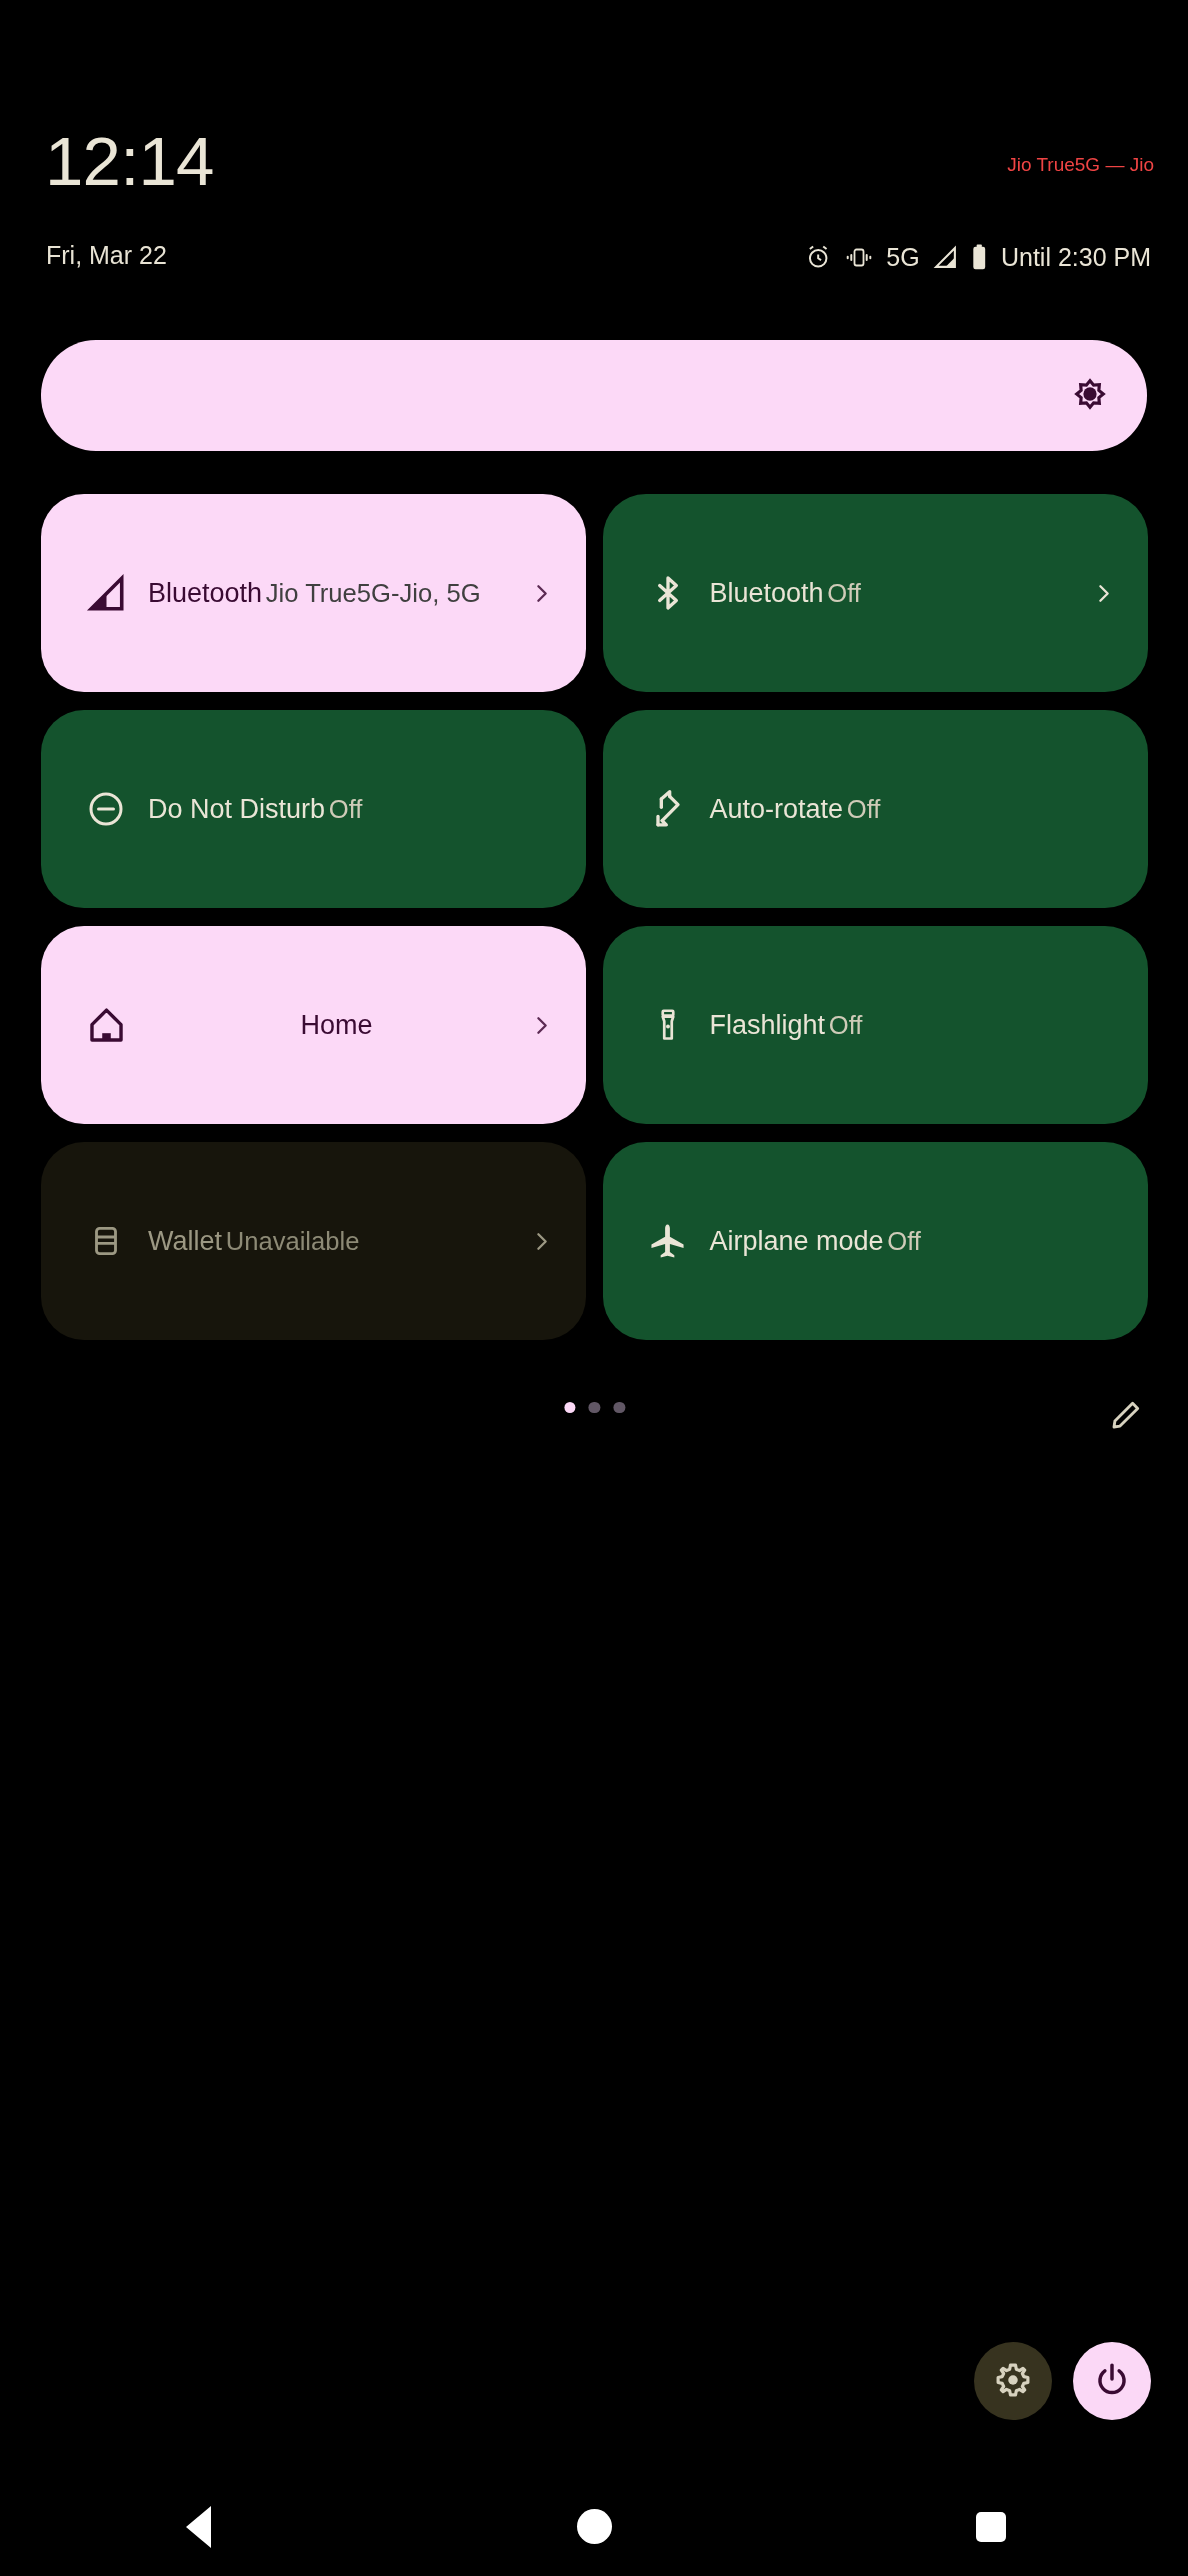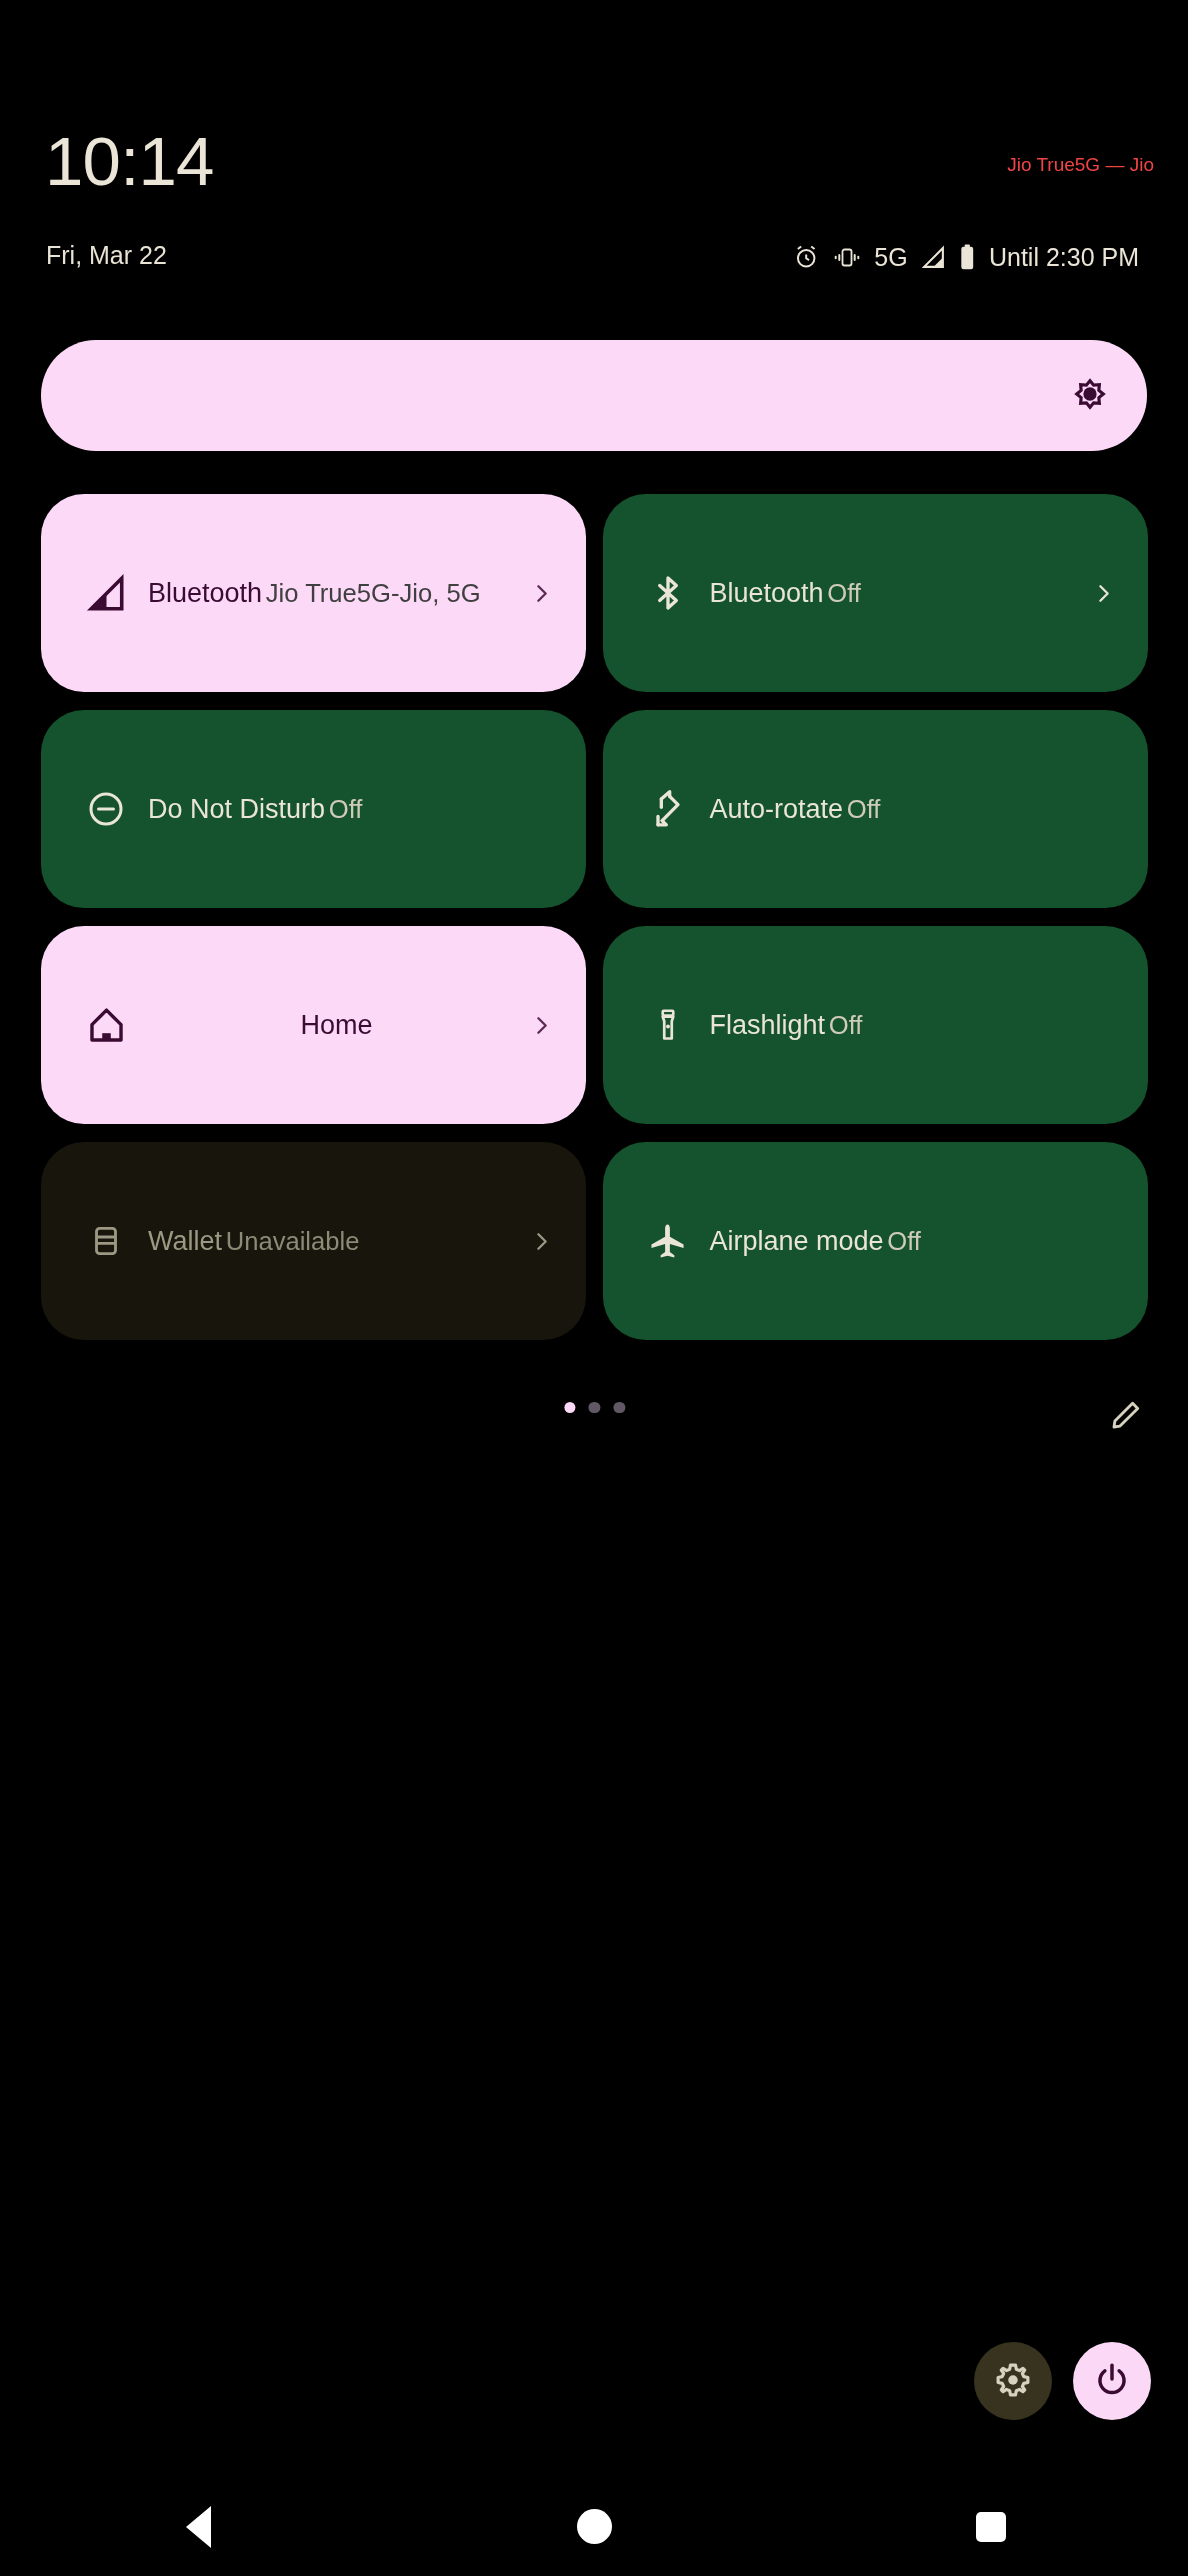--- a/index.html
+++ b/index.html
@@ -21,21 +21,21 @@
   }
   .date {
     position:absolute; left:46px; top:243px;
     font-size:25px; line-height:25px; color:#e8e3d4; font-weight:400;
   }
   .carrier {
     position:absolute; right:35px; top:152px;
     font-size:19px; line-height:25px; color:#ef4444; text-align:left;
   }
   .status-icons {
-    position:absolute; right:50px; top:244px;
+    position:absolute; right:38px; top:244px;
     display:flex; align-items:center; gap:13.2px;
     color:#eae5d6; font-size:25px; line-height:25px;
   }
   .status-icons .ic { display:flex; align-items:center; }
   .status-icons svg { display:block; }
   .sig5g { font-size:25px; letter-spacing:0.2px; }
   .battery-txt { font-size:25px; }
 
   
   .brightness {
@@ -119,21 +119,21 @@
   .nav-back { width:0; height:0; border-top:21.5px solid transparent; border-bottom:21.5px solid transparent; border-right:25px solid #ffffff; }
   .nav-home { width:35px; height:35px; border-radius:50%; background:#ffffff; }
   .nav-recent { width:30px; height:30px; border-radius:5px; background:#ffffff; }
 </style>
 </head>
 <body>
 
 <div class="screen">
 
   <div class="header">
-    <div class="clock">10:14</div>
+    <div class="clock">12:14</div>
     <div class="date">Fri, Mar 22</div>
     <div class="carrier">Jio True5G — Jio</div>
 
     <div class="status-icons">
       <span class="ic">
         <svg width="26.4" height="26.4" viewBox="0 0 24 24" fill="none" stroke="#eae5d6" stroke-width="1.8">
           <circle cx="12" cy="13" r="7.5"></circle>
           <path d="M12 9.5V13l2.6 1.6"></path>
           <path d="M4.4 4.6 L7.4 2.3"></path>
           <path d="M19.6 4.6 L16.6 2.3"></path>

